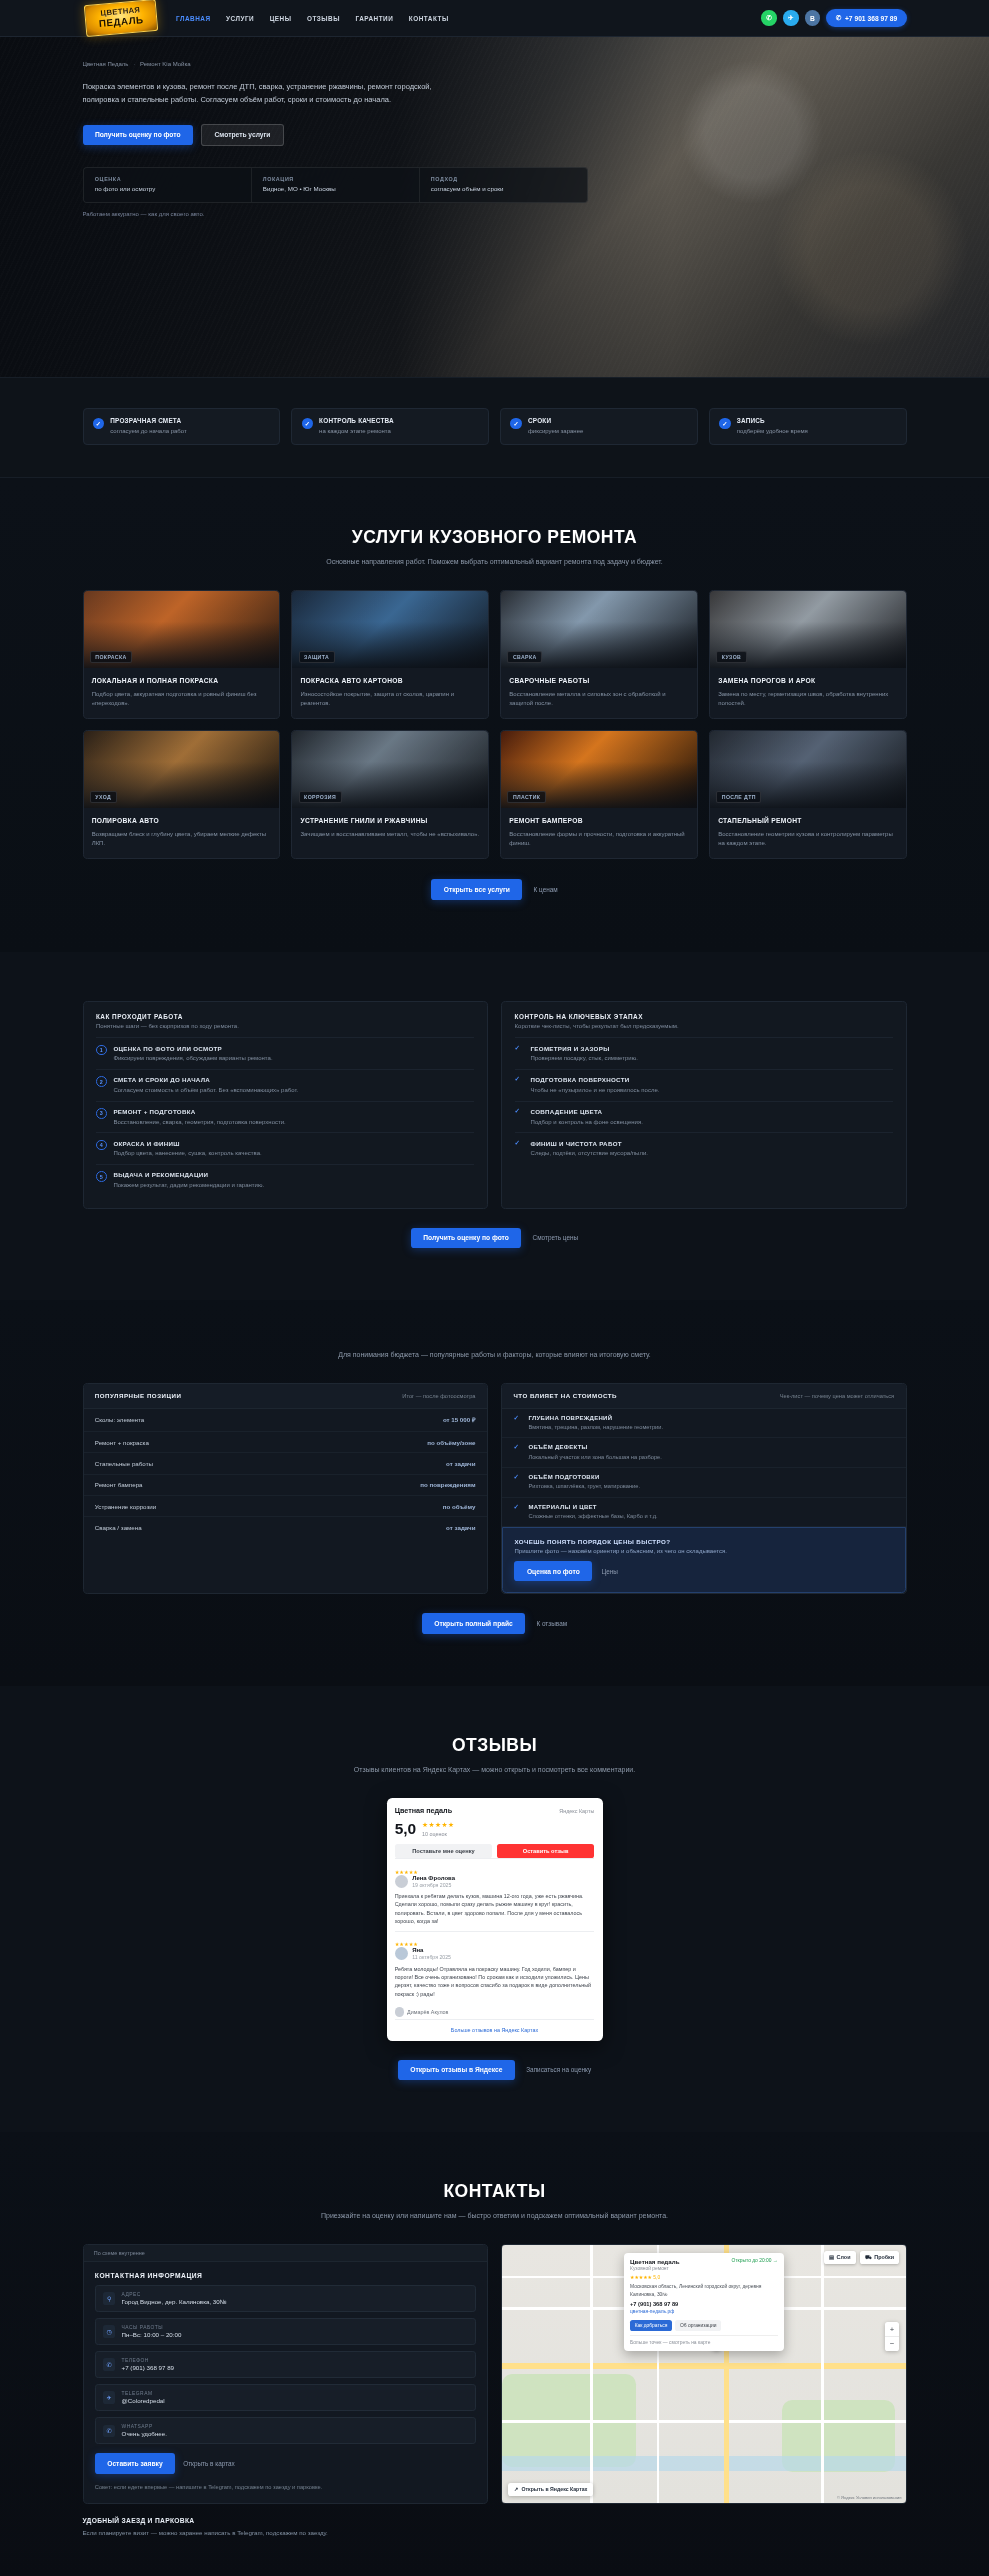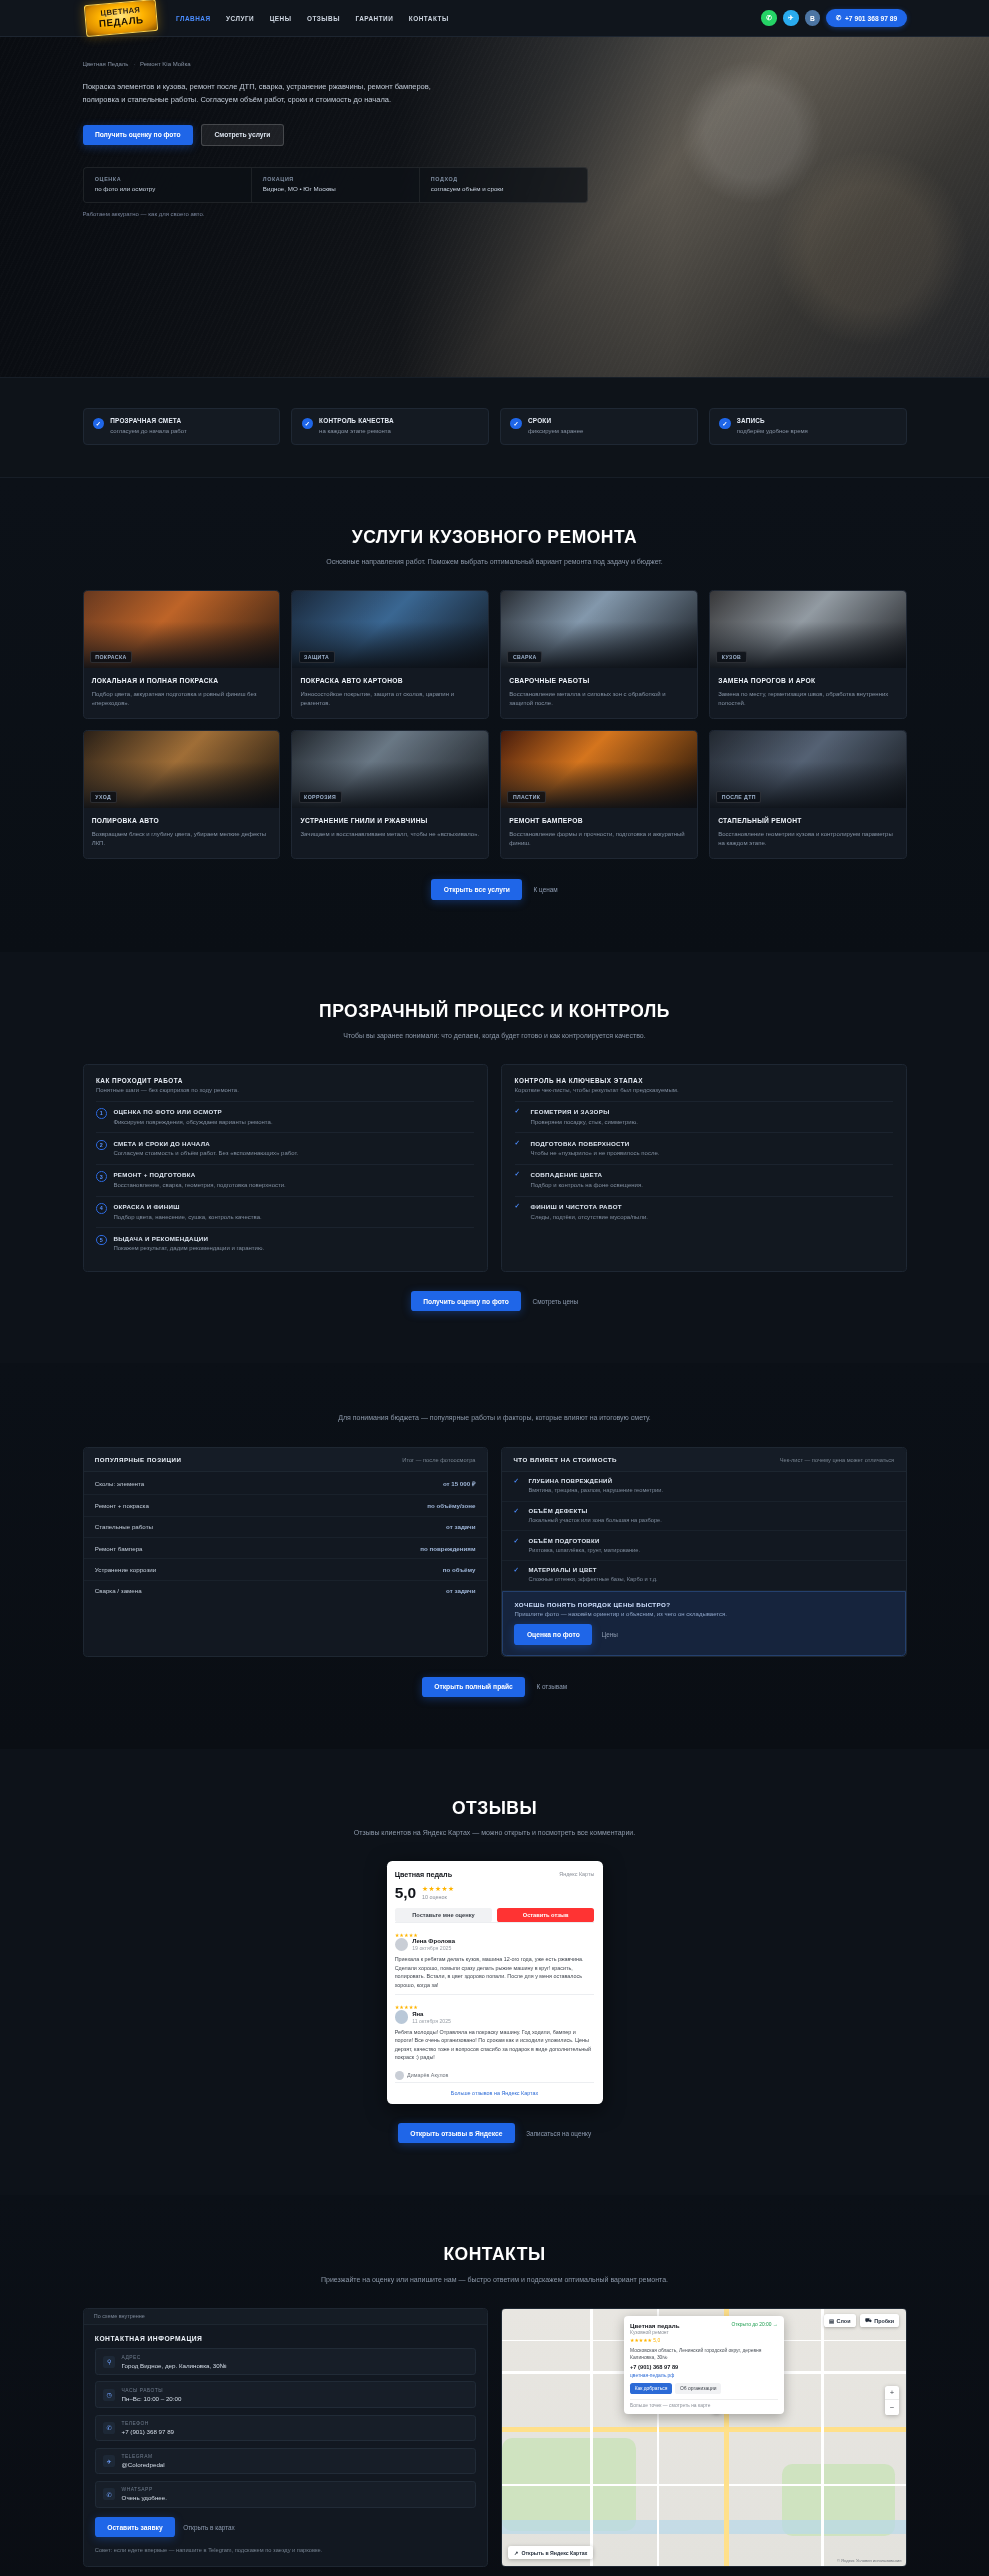--- a/index.html
+++ b/index.html
@@ -432,21 +432,21 @@
   </div>
 </header>
 
 <section class="hero">
   <div class="hero-inner">
     <div class="breadcrumb">
       <span>Цветная Педаль</span>
       <span class="sep">·</span>
       <span>Ремонт Kia Мойка</span>
     </div>
-    <p class="hero-sub">Покраска элементов и кузова, ремонт после ДТП, сварка, устранение ржавчины, ремонт бамперов, полировка и стапельные работы. Согласуем объём работ, сроки и стоимость до начала.</p>
+    <p class="hero-sub">Покраска элементов и кузова, ремонт после ДТП, сварка, устранение ржавчины, ремонт городской, полировка и стапельные работы. Согласуем объём работ, сроки и стоимость до начала.</p>
     <div class="hero-btns">
       <button class="btn btn-primary">Получить оценку по фото</button>
       <button class="btn btn-ghost">Смотреть услуги</button>
     </div>
     <div class="hero-facts">
       <div class="fact">
         <div class="k">ОЦЕНКА</div>
         <div class="v">по фото или осмотру</div>
       </div>
       <div class="fact">
@@ -577,24 +577,20 @@
     </div>
     <div class="services-actions">
       <button class="btn btn-primary">Открыть все услуги</button>
       <span class="link-muted">К ценам</span>
     </div>
   </div>
 </section>
 
 <section class="block process">
   <div class="wrap">
-    <div class="sec-head">
-      <h2>ПРОЗРАЧНЫЙ ПРОЦЕСС И КОНТРОЛЬ</h2>
-      <p>Чтобы вы заранее понимали: что делаем, когда будет готово и как контролируется качество.</p>
-    </div>
     <div class="process-grid">
       <div class="panel">
         <h3>КАК ПРОХОДИТ РАБОТА</h3>
         <div class="psub">Понятные шаги — без сюрпризов по ходу ремонта.</div>
         <div class="step">
           <div class="step-num">1</div>
           <div>
             <div class="step-t">ОЦЕНКА ПО ФОТО ИЛИ ОСМОТР</div>
             <div class="step-d">Фиксируем повреждения, обсуждаем варианты ремонта.</div>
           </div>

